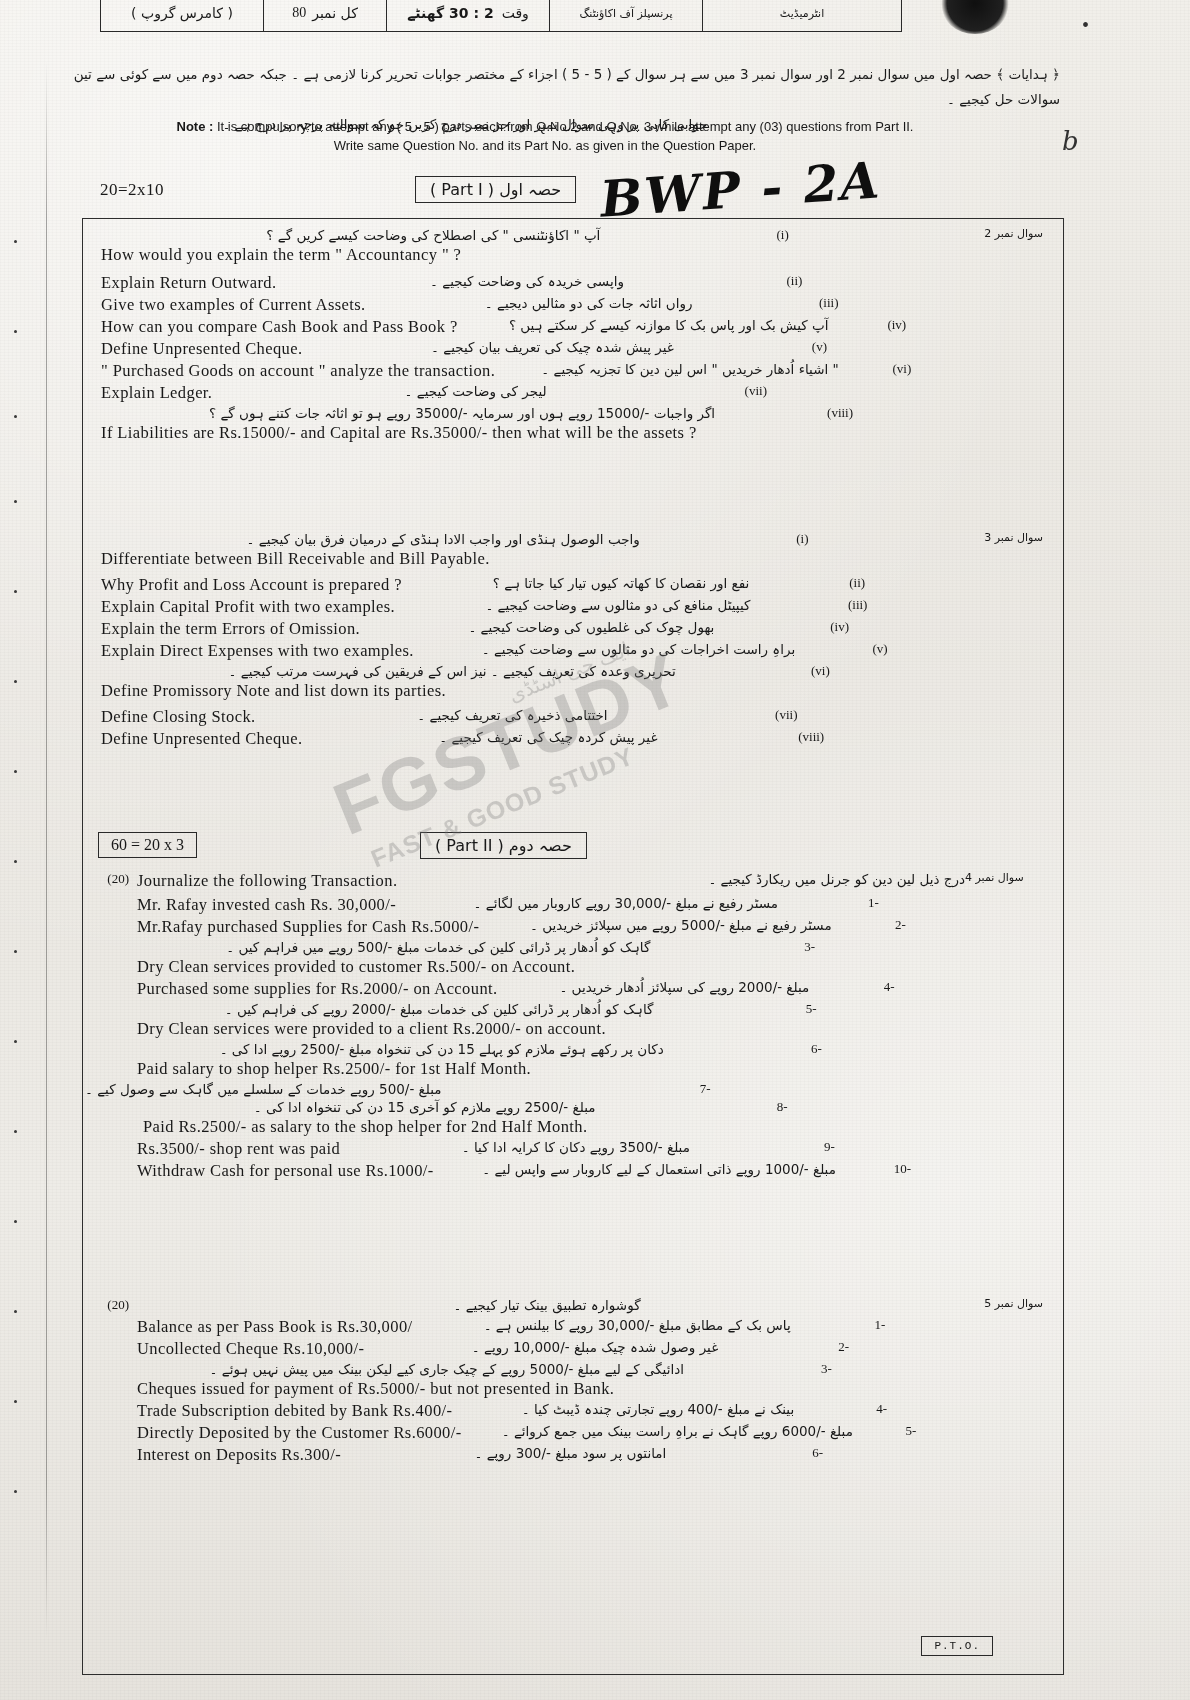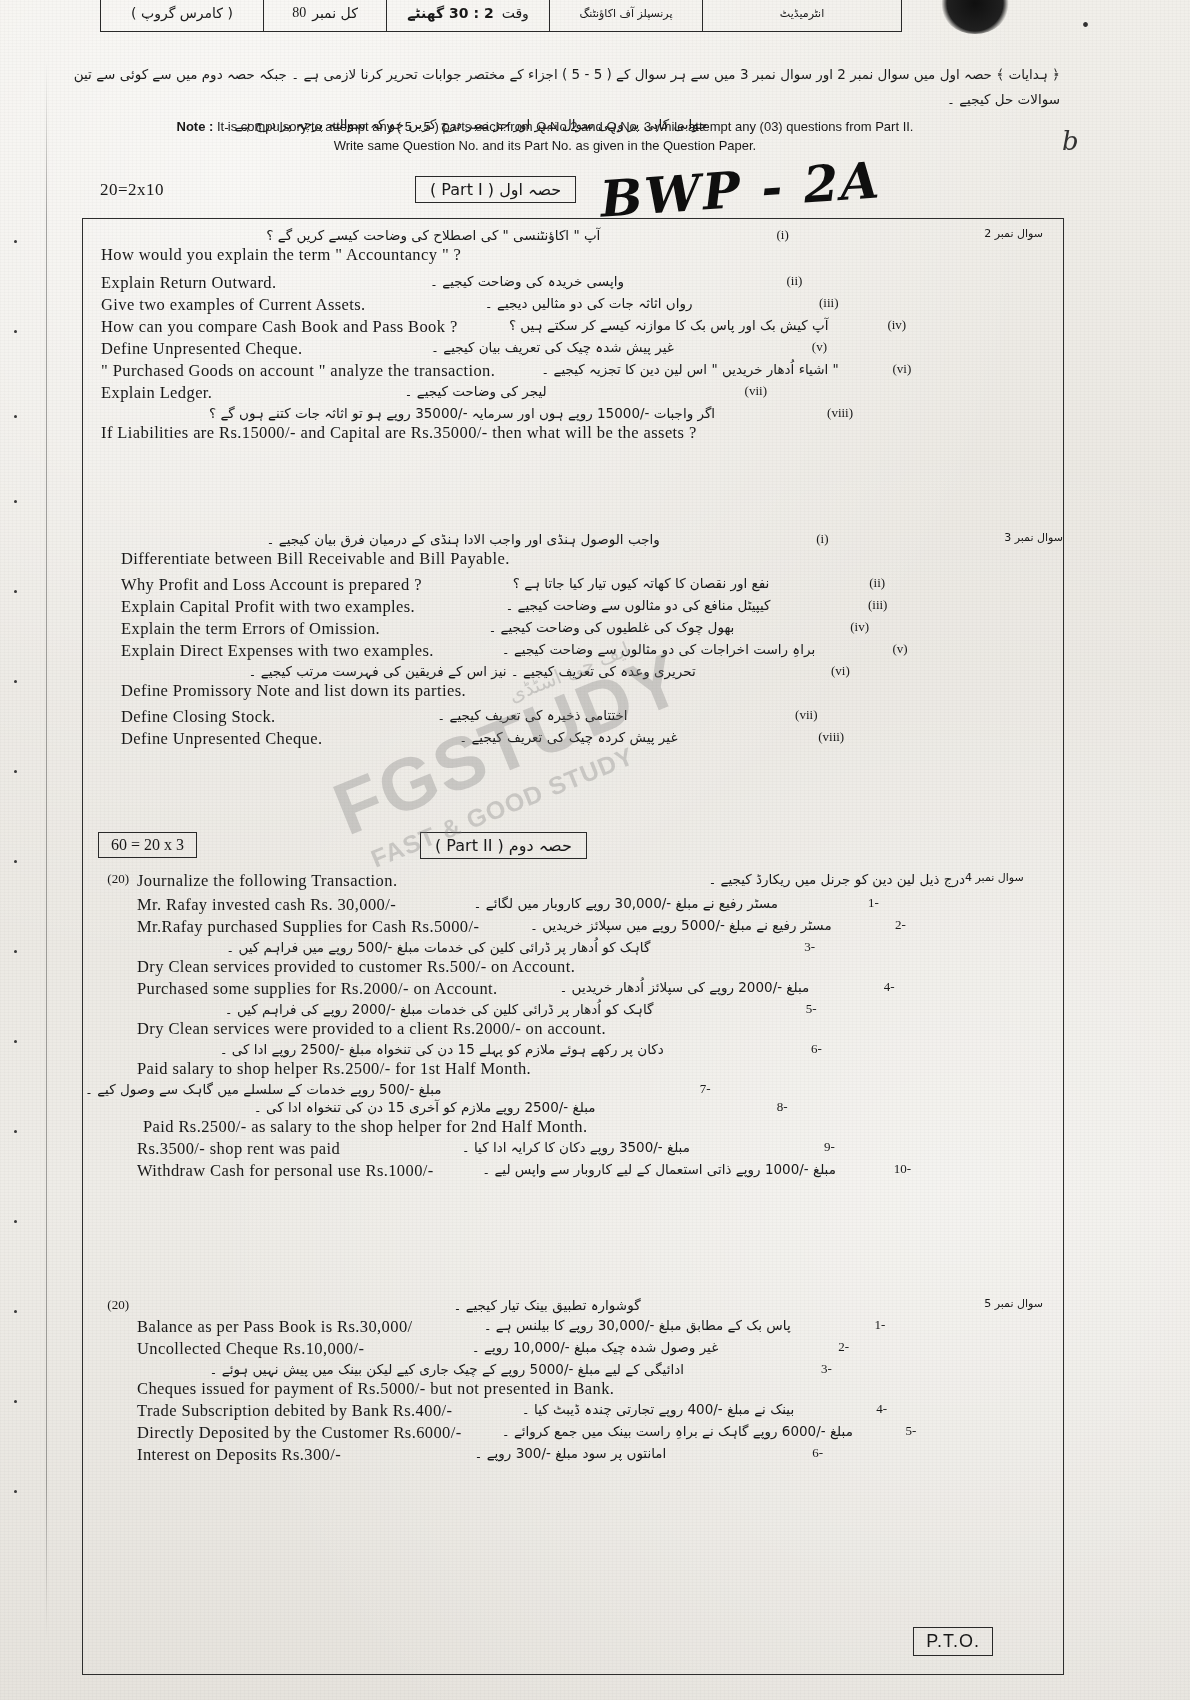--- a/index.html
+++ b/index.html
@@ -152,22 +152,22 @@
     font-family:"DejaVu Sans", sans-serif;
     font-size:20px;
     color:rgba(120,120,120,0.30);
     direction:rtl;
   }
 
   .pto {
     position:absolute; right:70px; bottom:18px;
     border:1px solid #2b2b2b;
     padding:3px 12px;
-    font-size:18px;
-    font-family:Liberation Sans, sans-serif;
+    font-size:11px;
+    font-family:Liberation Mono, monospace;
     letter-spacing:1px;
   }
   .edge-dots {
     position:absolute; left:14px; top:240px; width:10px; height:1300px;
   }
   .edge-dots span {
     position:absolute; left:0; width:3px; height:3px; background:#3a3a3a; border-radius:50%;
   }
   .vline {
     position:absolute; left:46px; top:60px; width:1px; height:1580px;
@@ -293,21 +293,21 @@
         <span class="ur">اگر واجبات -/15000 روپے ہوں اور سرمایہ -/35000 روپے ہو تو اثاثہ جات کتنے ہوں گے ؟</span>
         <span class="rn" style="width:34px; text-align:center;">(viii)</span>
         <span style="width:78px;"></span>
       </div>
       <div class="row">
         <span class="eng">If Liabilities are Rs.15000/- and Capital are Rs.35000/- then what will be the assets ?</span>
         <span></span>
       </div>
     </div>
 
-    <div class="qblock" style="left:18px; top:312px; width:942px;margin-left:20px;">
+    <div class="qblock" style="left:18px; top:312px; width:942px;">
       <div class="row">
         <span class="eng"></span>
         <span class="ur">واجب الوصول ہنڈی اور واجب الادا ہنڈی کے درمیان فرق بیان کیجیے ۔</span>
         <span class="rn" style="width:34px; text-align:center;">(i)</span>
         <span class="qlabel" style="width:78px; text-align:right;">سوال نمبر 3</span>
       </div>
       <div class="row" style="margin-bottom:6px;">
         <span class="eng">Differentiate between Bill Receivable and Bill Payable.</span>
         <span></span>
       </div>

